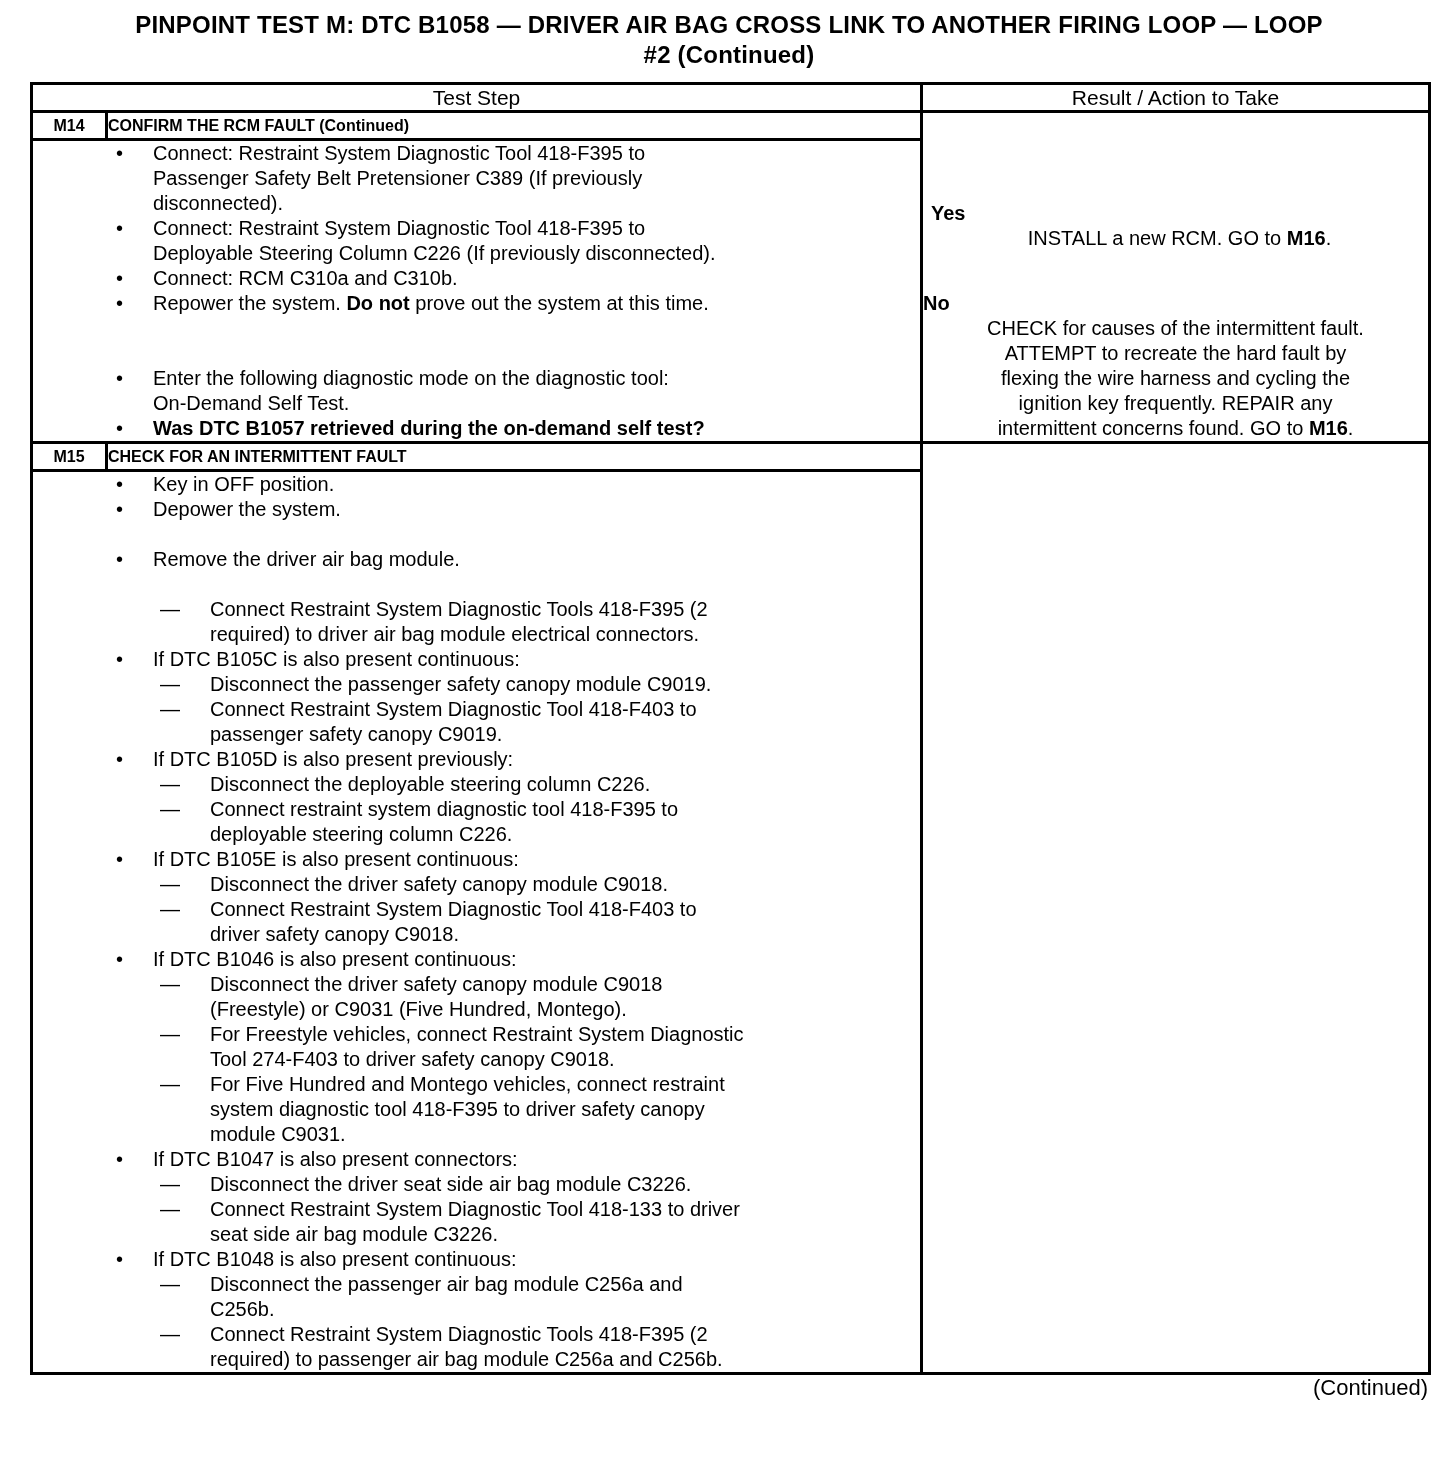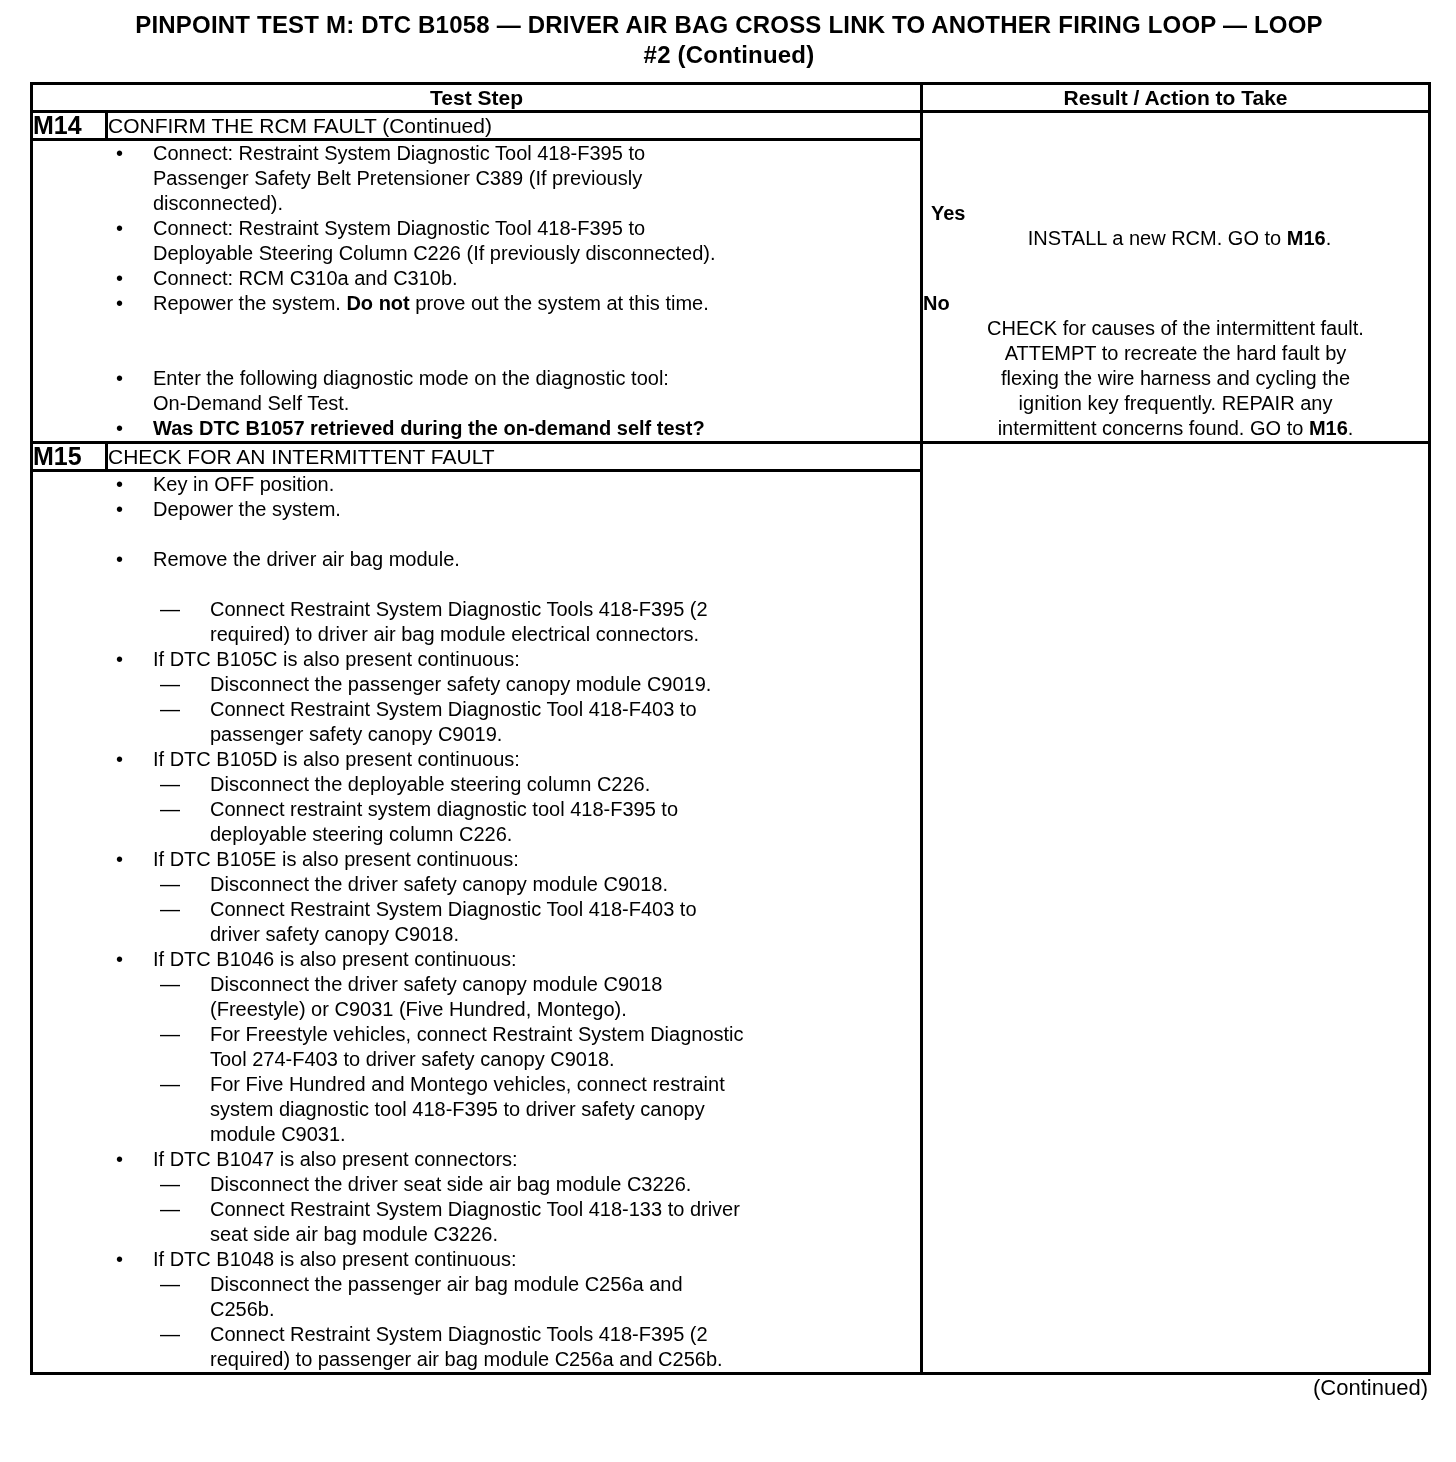--- a/index.html
+++ b/index.html
@@ -31,35 +31,35 @@
   table.ptable td {
     border: 3px solid #000;
     vertical-align: top;
     padding: 0;
   }
   col.c1 { width: 75px; }
   col.c2 { width: 815px; }
   col.c3 { width: 508px; }
   td.th {
     font-size: 21px;
-    font-weight: bold;
+    font-weight: normal;
     text-align: center;
     padding: 4px 0 3px 0;
     line-height: 25px;
   }
   td.stepnum {
-    font-size: 25px;
-    font-weight: bold;
-    text-align: left;
+    font-size: 16px;
+    font-weight: bold;
+    text-align: center;
     padding: 4px 0;
     line-height: 25px;
   }
   td.steptitle {
-    font-size: 21px;
-    font-weight: normal;
+    font-size: 16px;
+    font-weight: bold;
     padding: 4px 8px 4px 12px;
     line-height: 25px;
   }
   td.dcell {
     padding: 17px 8px 7px 0;
     font-size: 20px;
     line-height: 25px;
   }
   .item {
     display: flex;
@@ -205,21 +205,21 @@
               <span class="marker">—</span>
               <span class="itext"><span>Disconnect the passenger safety canopy module C9019.</span></span>
             </div>
             <div class="item dash">
               <span class="marker">—</span>
               <span class="itext"><span>Connect Restraint System Diagnostic Tool 418-F403 to
 passenger safety canopy C9019.</span></span>
             </div>
             <div class="item">
               <span class="marker">•</span>
-              <span class="itext"><span>If DTC B105D is also present continuous:</span></span>
+              <span class="itext"><span>If DTC B105D is also present previously:</span></span>
             </div>
             <div class="item dash">
               <span class="marker">—</span>
               <span class="itext"><span>Disconnect the deployable steering column C226.</span></span>
             </div>
             <div class="item dash">
               <span class="marker">—</span>
               <span class="itext"><span>Connect restraint system diagnostic tool 418-F395 to
 deployable steering column C226.</span></span>
             </div>

